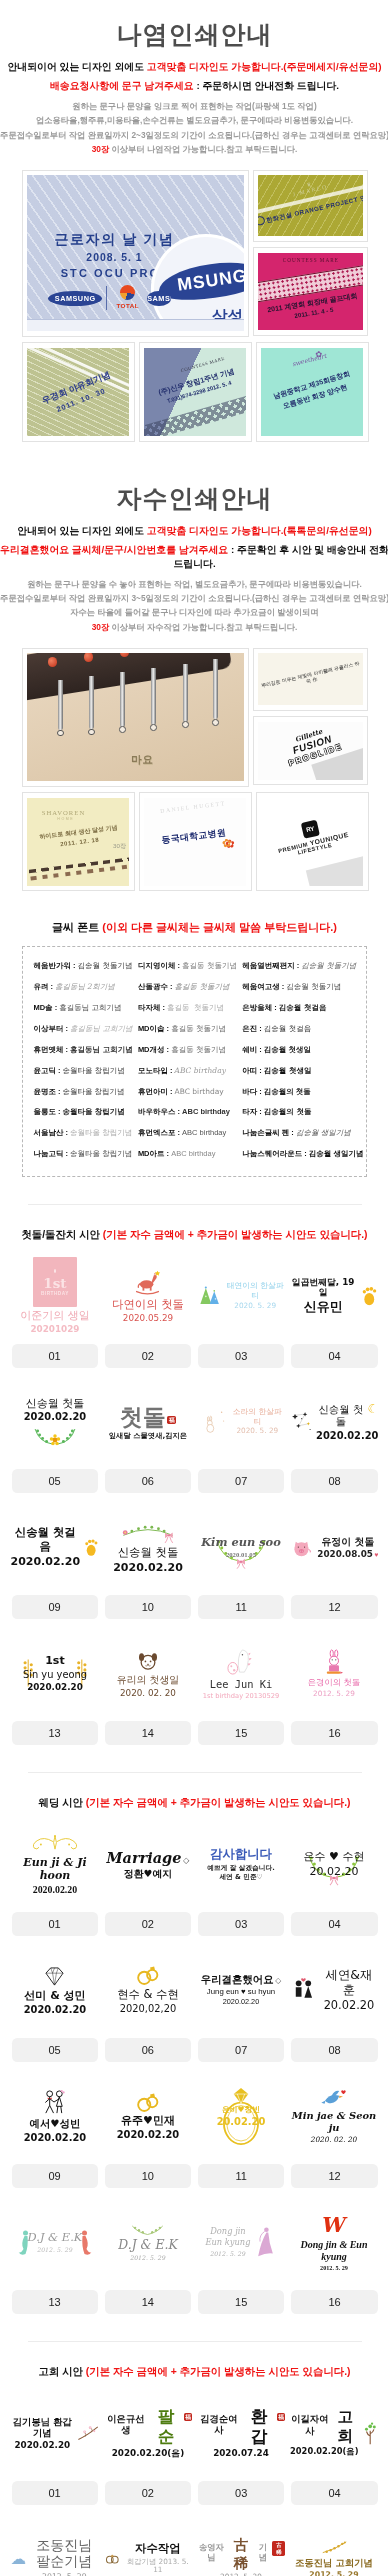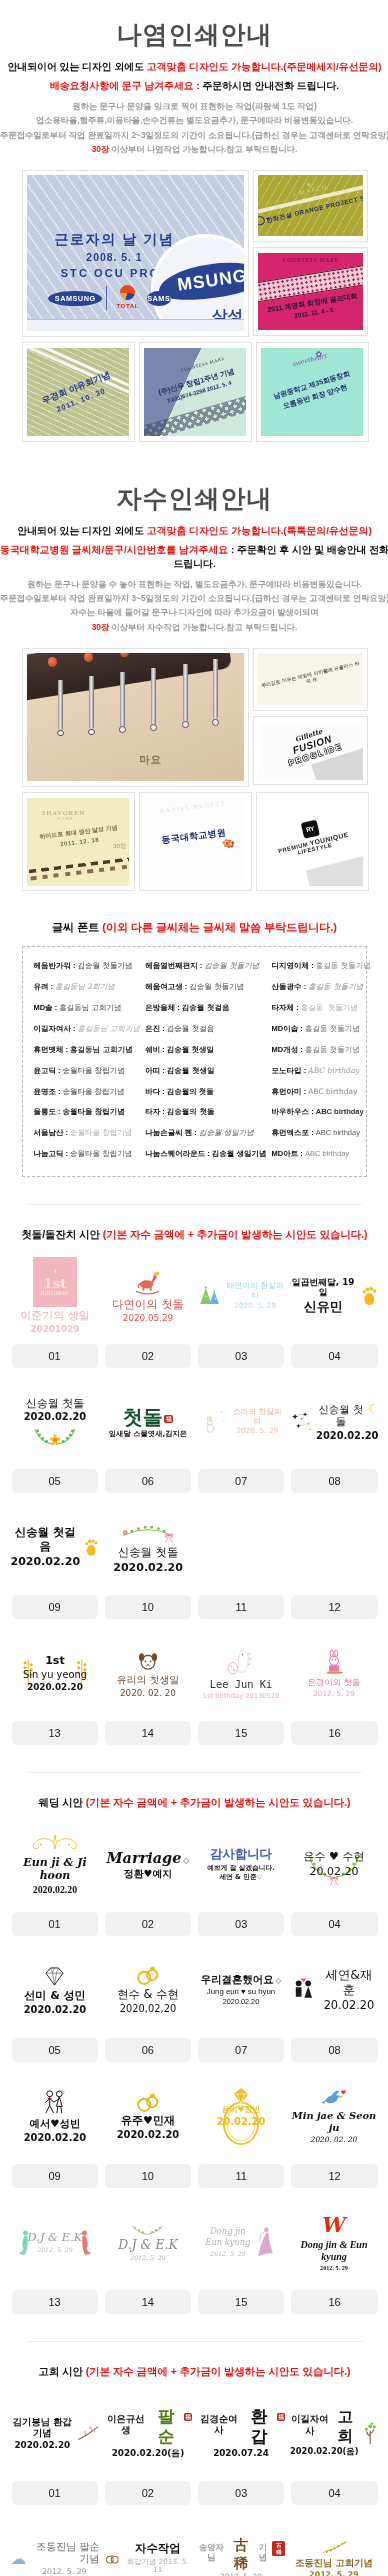--- a/index.html
+++ b/index.html
@@ -60,21 +60,21 @@
   .mint-brand{position:absolute;left:31px;top:8.3px;transform:rotate(-14deg);color:#7a55a0;font-size:6.2px;font-family:"DejaVu Serif",serif;font-style:italic}
   .mint-sprig{position:absolute;left:54px;top:1px;color:#7a55a0;font-size:8.3px}
   .mint-text{position:absolute;left:-2.1px;top:32px;width:109px;transform:rotate(-17deg);text-align:center;color:#24306e;font-size:7px;font-weight:700}
   .mint-text .d{margin-top:2.1px}
   
   .ph-machine{width:217px;height:128px;background:linear-gradient(160deg,#ead9c2,#d9c3a4)}
   .mach-bar{position:absolute;left:-15.6px;top:-13.5px;width:218px;height:45px;background:linear-gradient(#4a3a34,#2e2420);border-radius:0 0 9.3px 9.3px;transform:rotate(-9deg);filter:blur(0.3px)}
   .mach-dot{position:absolute;width:9.3px;height:9.3px;border-radius:50%;background:radial-gradient(circle at 35% 35%,#f08060,#c03018)}
   .needle{position:absolute;width:4.7px;background:linear-gradient(90deg,#8a8a8a,#f0f0f0 45%,#6a6a6a);border-radius:0 0 2.1px 2.1px}
   .needle::after{content:"";position:absolute;left:-1px;bottom:-6.2px;width:4.7px;height:4.7px;border:1.3px solid #555;border-radius:50%;background:rgba(255,255,255,.6)}
-  .mach-label{position:absolute;left:112px;bottom:14.5px;color:#8a7a58;font-size:10.4px;font-weight:700;letter-spacing:1px;text-shadow:0.5px 0.5px 0 #c8b894}
+  .mach-label{position:absolute;left:104px;bottom:14.5px;color:#8a7a58;font-size:10.4px;font-weight:700;letter-spacing:1px;text-shadow:0.5px 0.5px 0 #c8b894}
   .ph-calli{width:105px;height:52px;background:#f7f4ea}
   .calli-text{position:absolute;left:1px;top:17.6px;width:104px;transform:rotate(-13deg);color:#2a2a2a;font-size:4.9px;text-align:center;font-family:"DejaVu Serif",serif}
   .ph-gillette{width:105px;height:58px;background:#fcfcfc}
   .ph-gillette::after{content:"";position:absolute;right:-15.6px;bottom:-21px;width:62px;height:47px;background:#d8d8d8;transform:rotate(-18deg)}
   .gil{position:absolute;left:5.2px;top:9.3px;width:99px;transform:rotate(-18deg);text-align:center;color:#111;z-index:1}
   .gil .g1{font-size:6.7px;font-weight:700;font-style:italic;font-family:"DejaVu Serif",serif}
   .gil .g2{font-size:9.9px;font-weight:700;font-style:italic;letter-spacing:0.5px}
   .gil .g3{font-size:8.3px;font-weight:700;letter-spacing:1.6px;color:#fff;text-shadow:-0.5px -0.5px 0 #111,0.5px -0.5px 0 #111,-0.5px 0.5px 0 #111,0.5px 0.5px 0 #111}
   .ph-shavoren{width:102px;height:88px;background:#f2ecc2}
   .shav-brand{position:absolute;left:14.5px;top:11.4px;color:#b0a878;font-size:6.7px;letter-spacing:1px;font-family:"Liberation Serif","DejaVu Serif",serif}
@@ -472,21 +472,21 @@
     </div>
   </div>
 </div>
 
 <h1 class="sec-title" style="margin-top:40px">자수인쇄안내</h1>
 <p class="lead">
   <span>안내되어 있는 디자인 외에도</span>
   <span class="red">고객맞춤 디자인도 가능합니다.(톡톡문의/유선문의)</span>
 </p>
 <p class="lead">
-  <span class="red">동국대학교병원 글씨체/문구/시안번호를 남겨주세요</span>
+  <span class="red">우리결혼했어요 글씨체/문구/시안번호를 남겨주세요</span>
   <span>: 주문확인 후 시안 및 배송안내 전화 드립니다.</span>
 </p>
 <div class="gray-par">
   <div>원하는 문구나 문양을 수 놓아 표현하는 작업, 별도요금추가, 문구에따라 비용변동있습니다.</div>
   <div>주문접수일로부터 작업 완료일까지 3~5일정도의 기간이 소요됩니다.(급하신 경우는 고객센터로 연락요망)</div>
   <div>자수는 타올에 들어갈 문구나 디자인에 따라 추가요금이 발생이되며</div>
   <div><span class="red">30장</span><span> 이상부터 자수작업 가능합니다.참고 부탁드립니다.</span></div>
 </div>
 
 <div class="gallery">
@@ -556,52 +556,52 @@
 
 <div class="font-title">
   <span>글씨 폰트</span>
   <span class="red">(이외 다른 글씨체는 글씨체 말씀 부탁드립니다.)</span>
 </div>
 <div class="fontbox" id="fontbox">
     <div class="fcol">
       <div class="font-row"><span class="font-label">헤움반가워 : </span><span class="font-sample f-hand" style="color: rgb(51, 51, 51);">김송월 첫돌기념</span></div>
       <div class="font-row"><span class="font-label">유려 : </span><span class="font-sample f-script" style="color: rgb(153, 153, 153);">홍길동님 2회기념</span></div>
       <div class="font-row"><span class="font-label">MD솔 : </span><span class="font-sample f-hand" style="color: rgb(68, 68, 68);">홍길동님 고희기념</span></div>
-      <div class="font-row"><span class="font-label">이길자여사 : </span><span class="font-sample f-script" style="color: rgb(170, 170, 170);">홍길동님 고희기념</span></div>
+      <div class="font-row"><span class="font-label">이상부터 : </span><span class="font-sample f-script" style="color: rgb(170, 170, 170);">홍길동님 고희기념</span></div>
       <div class="font-row"><span class="font-label">휴먼옛체 : </span><span class="font-sample f-brush" style="color: rgb(51, 51, 51);">홍길동님 고희기념</span></div>
       <div class="font-row"><span class="font-label">윤고딕 : </span><span class="font-sample f-sans" style="color: rgb(51, 51, 51);">송월타올 창립기념</span></div>
       <div class="font-row"><span class="font-label">윤명조 : </span><span class="font-sample f-serif" style="color: rgb(51, 51, 51);">송월타올 창립기념</span></div>
       <div class="font-row"><span class="font-label">울릉도 : </span><span class="font-sample f-sansb" style="color: rgb(34, 34, 34);">송월타올 창립기념</span></div>
       <div class="font-row"><span class="font-label">서울남산 : </span><span class="font-sample f-sans" style="color: rgb(170, 170, 170);">송월타올 창립기념</span></div>
       <div class="font-row"><span class="font-label">나눔고딕 : </span><span class="font-sample f-sans" style="color: rgb(68, 68, 68);">송월타올 창립기념</span></div>
+    </div>
+    <div class="fcol">
+      <div class="font-row"><span class="font-label">디지영이체 : </span><span class="font-sample f-hand" style="color: rgb(119, 119, 119);">홍길동 첫돌기념</span></div>
+      <div class="font-row"><span class="font-label">산돌광수 : </span><span class="font-sample f-script" style="color: rgb(136, 136, 136);">홍길동 첫돌기념</span></div>
+      <div class="font-row"><span class="font-label">타자체 : </span><span class="font-sample f-mono" style="color: rgb(170, 170, 170);">홍길동 첫돌기념</span></div>
+      <div class="font-row"><span class="font-label">MD이솝 : </span><span class="font-sample f-hand" style="color: rgb(102, 102, 102);">홍길동 첫돌기념</span></div>
+      <div class="font-row"><span class="font-label">MD개성 : </span><span class="font-sample f-hand" style="color: rgb(102, 102, 102);">홍길동 첫돌기념</span></div>
+      <div class="font-row"><span class="font-label">모노타입 : </span><span class="font-sample f-script" style="color: rgb(153, 153, 153);">ABC birthday</span></div>
+      <div class="font-row"><span class="font-label">휴먼아미 : </span><span class="font-sample f-hand" style="color: rgb(136, 136, 136);">ABC birthday</span></div>
+      <div class="font-row"><span class="font-label">바우하우스 : </span><span class="font-sample f-sansb" style="color: rgb(51, 51, 51);">ABC birthday</span></div>
+      <div class="font-row"><span class="font-label">휴먼엑스포 : </span><span class="font-sample f-sans" style="color: rgb(85, 85, 85);">ABC birthday</span></div>
+      <div class="font-row"><span class="font-label">MD아트 : </span><span class="font-sample f-sans" style="color: rgb(136, 136, 136);">ABC birthday</span></div>
     </div>
     <div class="fcol">
       <div class="font-row"><span class="font-label">헤움열번째편지 : </span><span class="font-sample f-script" style="color: rgb(102, 102, 102);">김송월 첫돌기념</span></div>
       <div class="font-row"><span class="font-label">헤움여고생 : </span><span class="font-sample f-hand" style="color: rgb(68, 68, 68);">김송월 첫돌기념</span></div>
       <div class="font-row"><span class="font-label">은방울체 : </span><span class="font-sample f-handb" style="color: rgb(34, 34, 34);">김송월 첫걸음</span></div>
       <div class="font-row"><span class="font-label">은진 : </span><span class="font-sample f-hand" style="color: rgb(51, 51, 51);">김송월 첫걸음</span></div>
       <div class="font-row"><span class="font-label">쉐비 : </span><span class="font-sample f-sansb" style="color: rgb(34, 34, 34);">김송월 첫생일</span></div>
       <div class="font-row"><span class="font-label">아띠 : </span><span class="font-sample f-handb" style="color: rgb(17, 17, 17);">김송월 첫생일</span></div>
       <div class="font-row"><span class="font-label">바다 : </span><span class="font-sample f-serifb" style="color: rgb(34, 34, 34);">김송월의 첫돌</span></div>
       <div class="font-row"><span class="font-label">타자 : </span><span class="font-sample f-handb" style="color: rgb(34, 34, 34);">김송월의 첫돌</span></div>
       <div class="font-row"><span class="font-label">나눔손글씨 펜 : </span><span class="font-sample f-script" style="color: rgb(85, 85, 85);">김송월 생일기념</span></div>
       <div class="font-row"><span class="font-label">나눔스퀘어라운드 : </span><span class="font-sample f-sansb" style="color: rgb(17, 17, 17);">김송월 생일기념</span></div>
     </div>
-    <div class="fcol">
-      <div class="font-row"><span class="font-label">디지영이체 : </span><span class="font-sample f-hand" style="color: rgb(119, 119, 119);">홍길동 첫돌기념</span></div>
-      <div class="font-row"><span class="font-label">산돌광수 : </span><span class="font-sample f-script" style="color: rgb(136, 136, 136);">홍길동 첫돌기념</span></div>
-      <div class="font-row"><span class="font-label">타자체 : </span><span class="font-sample f-mono" style="color: rgb(170, 170, 170);">홍길동 첫돌기념</span></div>
-      <div class="font-row"><span class="font-label">MD이솝 : </span><span class="font-sample f-hand" style="color: rgb(102, 102, 102);">홍길동 첫돌기념</span></div>
-      <div class="font-row"><span class="font-label">MD개성 : </span><span class="font-sample f-hand" style="color: rgb(102, 102, 102);">홍길동 첫돌기념</span></div>
-      <div class="font-row"><span class="font-label">모노타입 : </span><span class="font-sample f-script" style="color: rgb(153, 153, 153);">ABC birthday</span></div>
-      <div class="font-row"><span class="font-label">휴먼아미 : </span><span class="font-sample f-hand" style="color: rgb(136, 136, 136);">ABC birthday</span></div>
-      <div class="font-row"><span class="font-label">바우하우스 : </span><span class="font-sample f-sansb" style="color: rgb(51, 51, 51);">ABC birthday</span></div>
-      <div class="font-row"><span class="font-label">휴먼엑스포 : </span><span class="font-sample f-sans" style="color: rgb(85, 85, 85);">ABC birthday</span></div>
-      <div class="font-row"><span class="font-label">MD아트 : </span><span class="font-sample f-sans" style="color: rgb(136, 136, 136);">ABC birthday</span></div>
-    </div>
   </div>
 
 <div id="design-mount">
     <div class="divider"></div>
     <div class="design-title"><span>첫돌/돌잔치 시안 </span><span class="red">(기본 자수 금액에 + 추가금이 발생하는 시안도 있습니다.)</span></div>
     <div class="art-row">
       <div class="art-cell">
         <div class="card1st">
           <span class="c1">1st</span>
           <span class="c2">BIRTHDAY</span>
@@ -671,21 +671,21 @@
             <span class="f-handb" style="color: rgb(17, 17, 17); font-size: 9.9px;">2020.02.20</span>
           </div>
         </div>
         <svg width="50" height="22" style="color: rgb(51, 51, 51);" viewBox="0 0 96 42">
           <use href="#sym-laurelflower"></use>
         </svg>
       </div>
       <div class="art-cell">
         <div class="lines">
           <div class="line">
-            <span class="f-brush" style="color: #14532d; font-size: 20px;">첫돌</span>
+            <span class="f-brush" style="color: #737373; font-size: 23px;">첫돌</span>
             <span class="stamp">福</span>
           </div>
           <div class="line">
             <span class="f-handb" style="color: rgb(17, 17, 17); font-size: 7.3px;">잎새달 스물엿새,김지은</span>
           </div>
         </div>
       </div>
       <div class="art-cell horiz">
         <svg width="30" height="30" style="color: rgb(51, 51, 51);" viewBox="0 0 57.1562 58">
           <use href="#sym-moonrabbit"></use>
@@ -740,20 +740,47 @@
         </svg>
         <div class="lines">
           <div class="line">
             <span class="f-hand" style="color: rgb(17, 17, 17); font-size: 11.4px;">신송월 첫돌</span>
           </div>
           <div class="line">
             <span class="f-handb" style="color: rgb(17, 17, 17); font-size: 11px;">2020.02.20</span>
           </div>
         </div>
       </div>
+      <div class="art-cell">
+        <svg width="64" height="44" class="ic-behind" style="color: rgb(51, 51, 51);" viewBox="0 0 124 84">
+          <use href="#sym-laurelbow"></use>
+        </svg>
+        <div class="lines">
+          <div class="line">
+            <span class="f-scriptb" style="color: rgb(85, 85, 85); font-size: 11.4px;">Kim eun soo</span>
+          </div>
+          <div class="line">
+            <span class="f-serifb" style="color: rgb(119, 119, 119); font-size: 6.7px;">2020.01.05</span>
+          </div>
+        </div>
+      </div>
+      <div class="art-cell horiz">
+        <svg width="26" height="26" style="color: rgb(51, 51, 51);" viewBox="0 0 47.7344 50">
+          <use href="#sym-pig"></use>
+        </svg>
+        <div class="lines">
+          <div class="line">
+            <span class="f-handb" style="color: rgb(34, 34, 34); font-size: 9.9px;">유정이 첫돌</span>
+          </div>
+          <div class="line">
+            <span class="f-handb" style="color: rgb(34, 34, 34); font-size: 8.8px;">2020.08.05</span>
+            <span class="f-sans" style="color: rgb(224, 90, 112); font-size: 6.7px;">♥</span>
+          </div>
+        </div>
+      </div>
     </div>
     <div class="badge-row">
       <div class="badge">09</div>
       <div class="badge">10</div>
       <div class="badge">11</div>
       <div class="badge">12</div>
     </div>
     <div class="art-row">
       <div class="art-cell">
         <svg width="73" height="33" class="ic-behind" style="color: rgb(232, 179, 42);" viewBox="0 0 140 64">
@@ -1120,21 +1147,21 @@
       <div class="badge">01</div>
       <div class="badge">02</div>
       <div class="badge">03</div>
       <div class="badge">04</div>
     </div>
     <div class="art-row">
       <div class="art-cell horiz">
         <span class="glyph" style="color: rgb(138, 180, 216); font-size: 15.6px;">☁</span>
         <div class="lines">
           <div class="line">
-            <span class="f-hand" style="color: rgb(102, 102, 102); font-size: 10px; text-align: right;">조동진님 팔순기념</span>
+            <span class="f-hand" style="color: rgb(102, 102, 102); font-size: 14px;">조동진님 팔순기념</span>
           </div>
           <div class="line">
             <span class="f-hand" style="color: rgb(153, 153, 153); font-size: 7.8px;">2012. 5. 29</span>
           </div>
         </div>
       </div>
       <div class="art-cell horiz">
         <svg width="17.6" height="17.6" style="color: rgb(51, 51, 51);" viewBox="0 0 32.2188 34">
           <use href="#sym-knot"></use>
         </svg>

